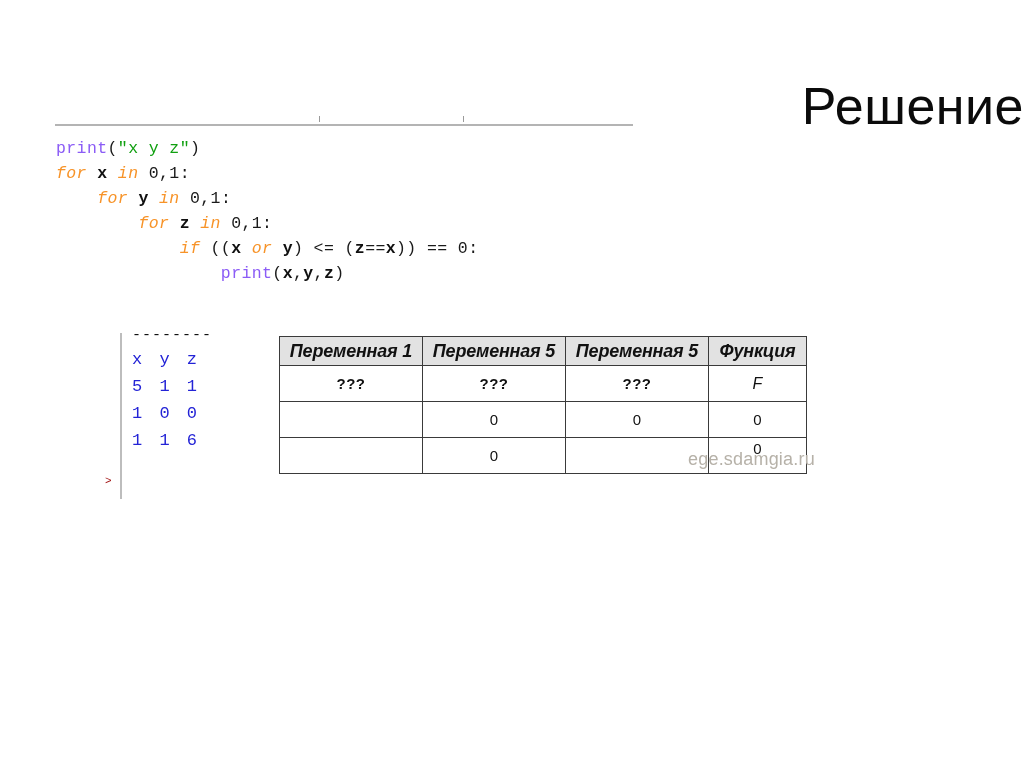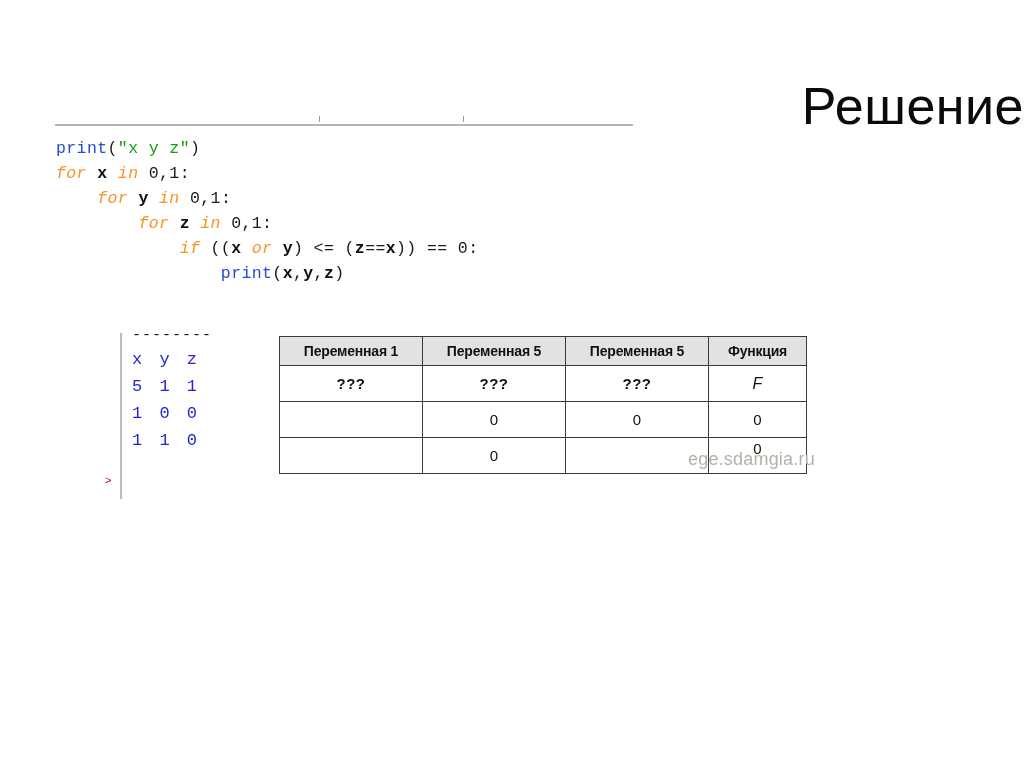--- a/index.html
+++ b/index.html
@@ -64,21 +64,21 @@
     left: 56px;
     top: 136px;
     font-family: "Liberation Mono", "DejaVu Sans Mono", monospace;
     font-size: 16.5px;
     line-height: 25px;
     letter-spacing: 0.4px;
     white-space: pre;
     color: #111111;
   }
   #code-block .ln { display: block; height: 25px; }
-  .tok-fn   { color: #1d4ed8; font-family: Liberation Mono, monospace; }
+  .tok-fn   { color: #8b5cf6; font-family: Liberation Mono, monospace; }
   .tok-str  { color: #11a011; }
   .tok-kw   { color: #f79328; font-style: italic; }
   .tok-var  { color: #101010; font-weight: bold; }
   .tok-pl   { color: #1a1a1a; }
 
   
   #console-output {
     position: absolute;
     left: 104px;
     top: 326px;
@@ -137,26 +137,27 @@
     font-family: "Liberation Sans", sans-serif;
   }
   table.truth-table th,
   table.truth-table td {
     border: 1.6px solid #3a3a3a;
     text-align: center;
     color: #111111;
   }
   table.truth-table thead th {
     background: #e2e2e2;
-    font-size: 14px;
+    font-size: 18px;
     font-weight: bold;
     height: 24px;
     padding: 2px 8px;
     white-space: nowrap;
     letter-spacing: -0.2px;
+    font-style: italic;
   }
   table.truth-table tbody td {
     height: 33px;
     font-size: 15px;
     font-weight: normal;
   }
   table.truth-table tbody td.unknown { font-weight: bold; letter-spacing: 0.5px; }
   table.truth-table tbody td.fn-head { font-style: italic; font-size: 16px; }
   table.truth-table col.c1 { width: 143px; }
   table.truth-table col.c2 { width: 143px; }
@@ -188,21 +189,21 @@
   <div class="ruler-line"></div>
   <div class="ruler-tick tick-1"></div>
   <div class="ruler-tick tick-2"></div>
 </div>
 
 <div id="code-block"><span class="ln"><span class="tok-fn">print</span><span class="tok-pl">(</span><span class="tok-str">"x y z"</span><span class="tok-pl">)</span></span><span class="ln"><span class="tok-kw">for </span><span class="tok-var">x</span><span class="tok-pl"> </span><span class="tok-kw">in</span><span class="tok-pl"> 0,1:</span></span><span class="ln"><span class="tok-pl">    </span><span class="tok-kw">for </span><span class="tok-var">y</span><span class="tok-pl"> </span><span class="tok-kw">in</span><span class="tok-pl"> 0,1:</span></span><span class="ln"><span class="tok-pl">        </span><span class="tok-kw">for </span><span class="tok-var">z</span><span class="tok-pl"> </span><span class="tok-kw">in</span><span class="tok-pl"> 0,1:</span></span><span class="ln"><span class="tok-pl">            </span><span class="tok-kw">if</span><span class="tok-pl"> ((</span><span class="tok-var">x</span><span class="tok-pl"> </span><span class="tok-kw">or</span><span class="tok-pl"> </span><span class="tok-var">y</span><span class="tok-pl">) &lt;= (</span><span class="tok-var">z</span><span class="tok-pl">==</span><span class="tok-var">x</span><span class="tok-pl">)) == 0:</span></span><span class="ln"><span class="tok-pl">                </span><span class="tok-fn">print</span><span class="tok-pl">(</span><span class="tok-var">x</span><span class="tok-pl">,</span><span class="tok-var">y</span><span class="tok-pl">,</span><span class="tok-var">z</span><span class="tok-pl">)</span></span></div>
 
 <div id="console-output">
   <div class="gutter-rule"></div>
   <div class="prompt-caret">&gt;</div>
-  <div class="out-lines" id="console-lines"><span class="ol sep">--------</span><span class="ol">x y z</span><span class="ol">5 1 1</span><span class="ol">1 0 0</span><span class="ol">1 1 0</span></div>
+  <div class="out-lines" id="console-lines"><span class="ol sep">--------</span><span class="ol">x y z</span><span class="ol">5 1 1</span><span class="ol">1 0 0</span><span class="ol">1 1 6</span></div>
 </div>
 
 <div id="truth-table-wrap">
   <table class="truth-table">
     <colgroup>
       <col class="c1">
         <col class="c2">
         <col class="c3">
         <col class="c4">
     </colgroup>

